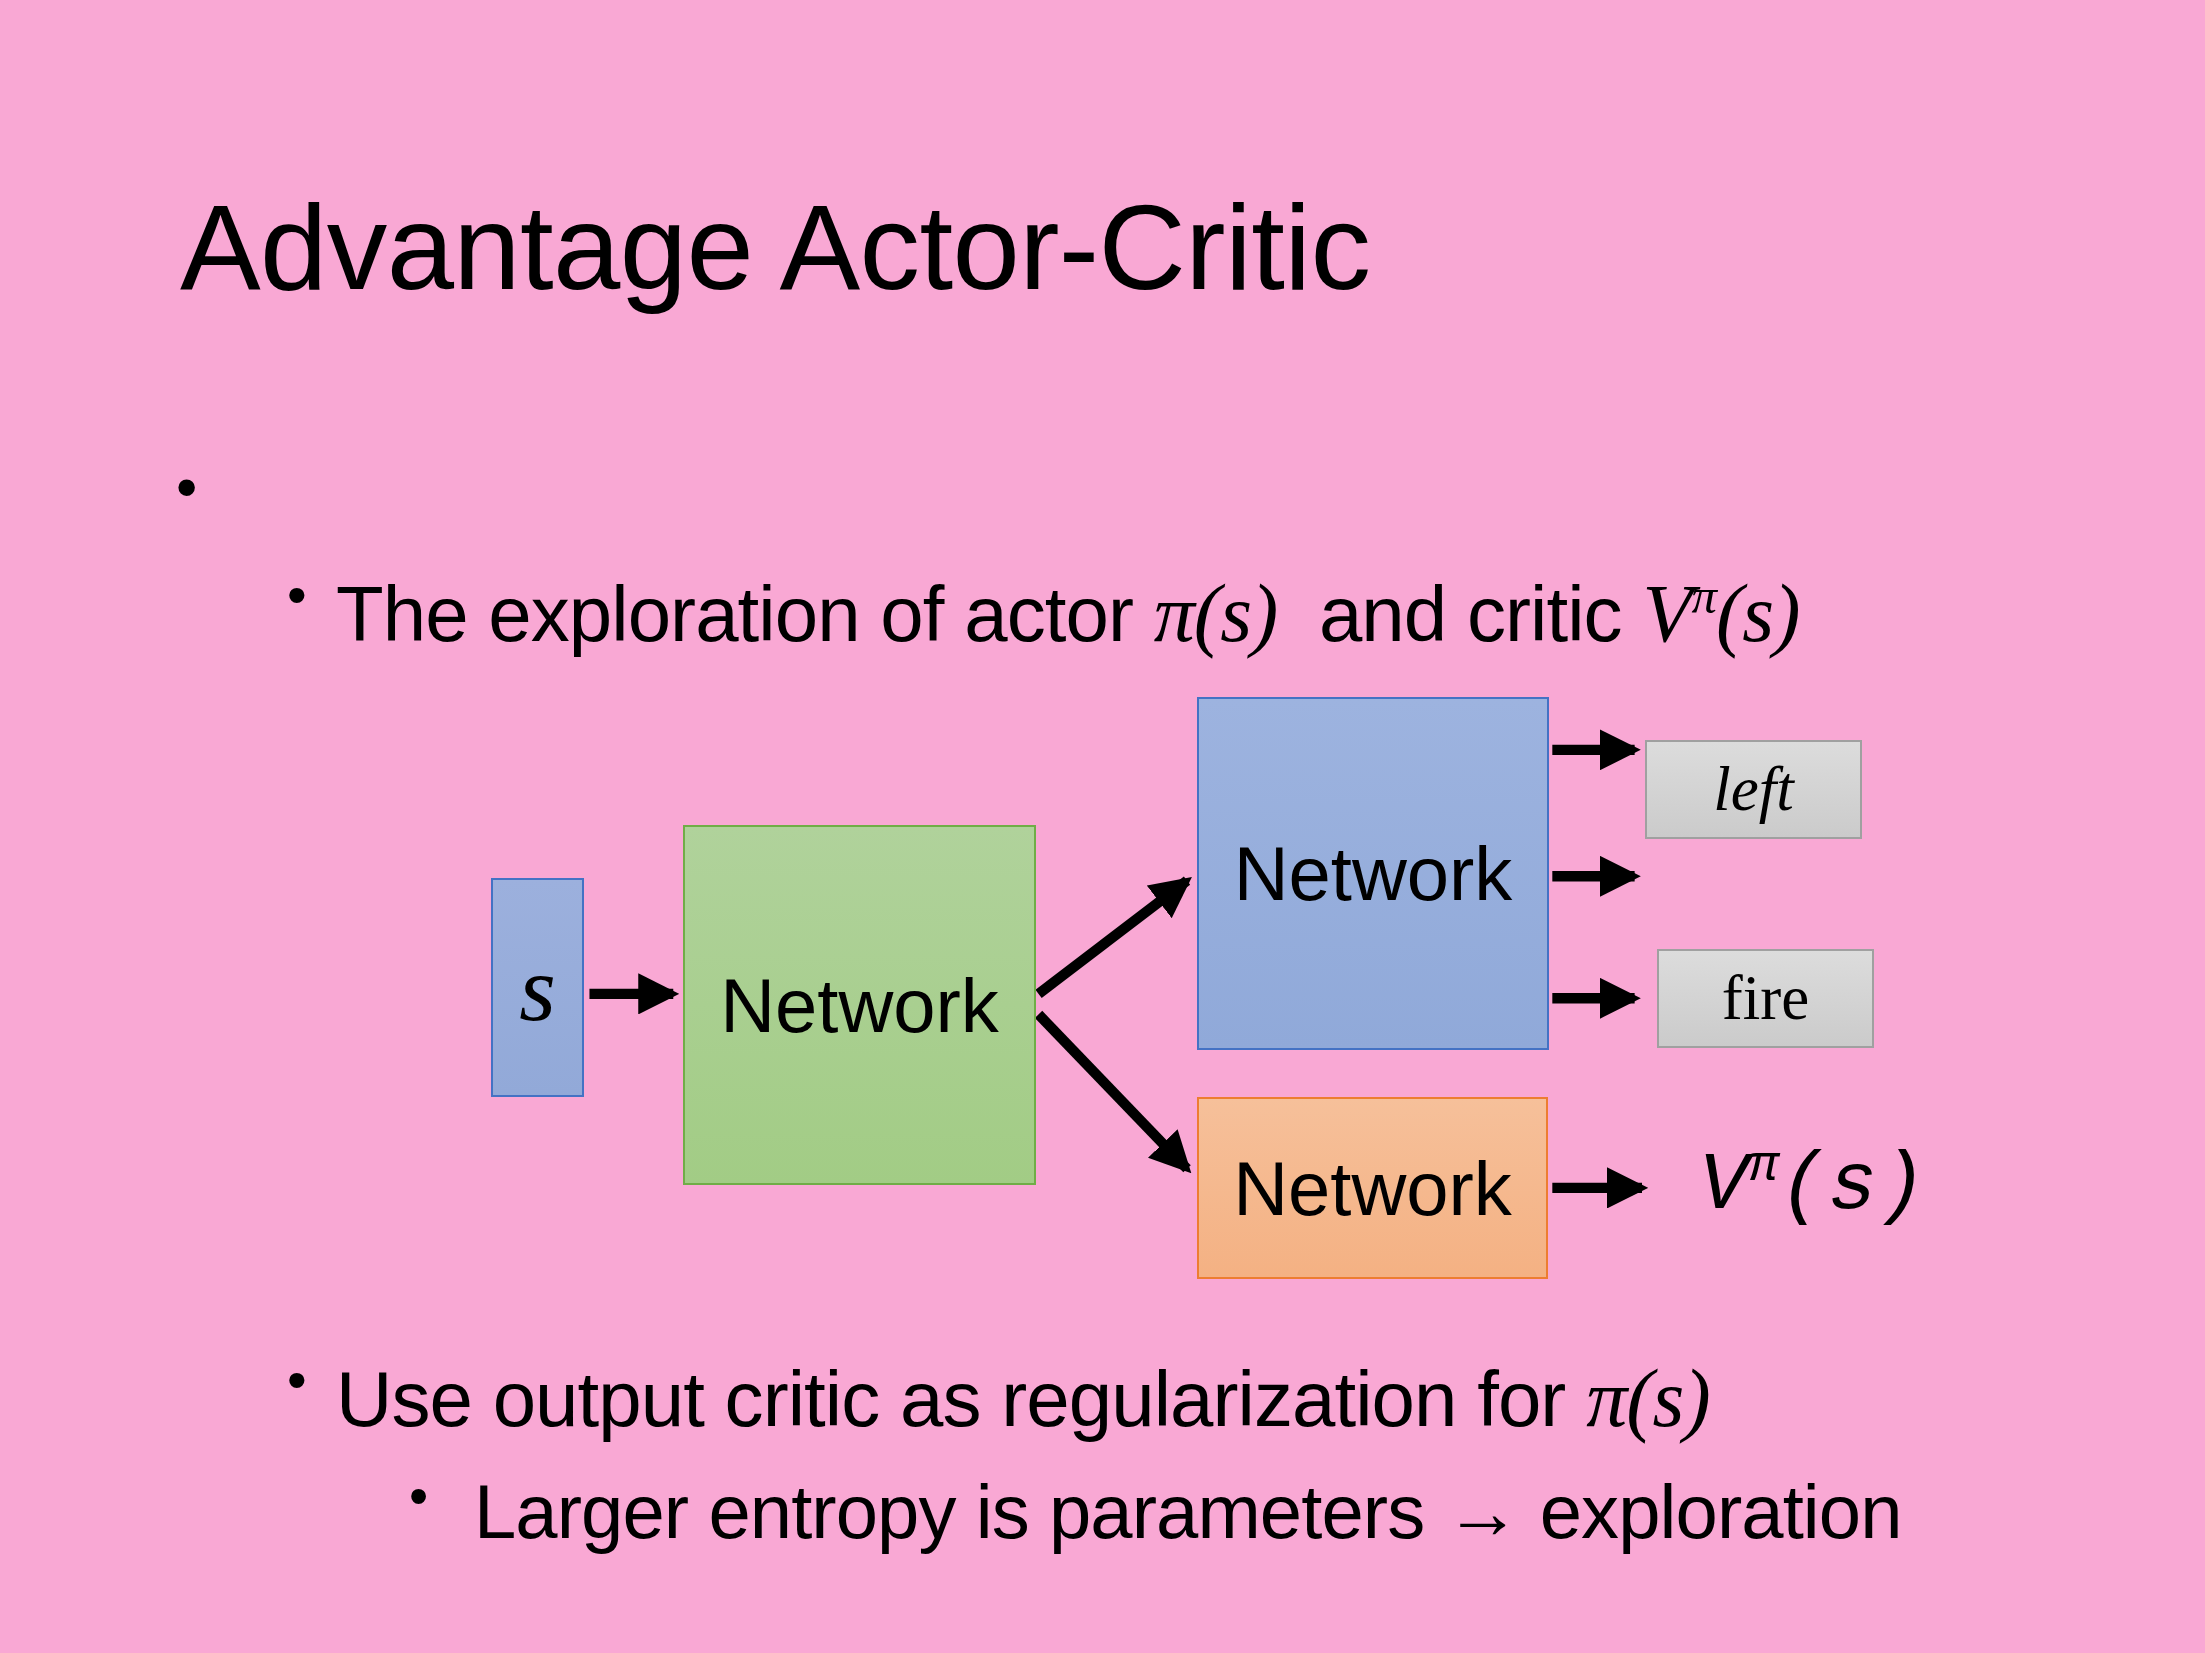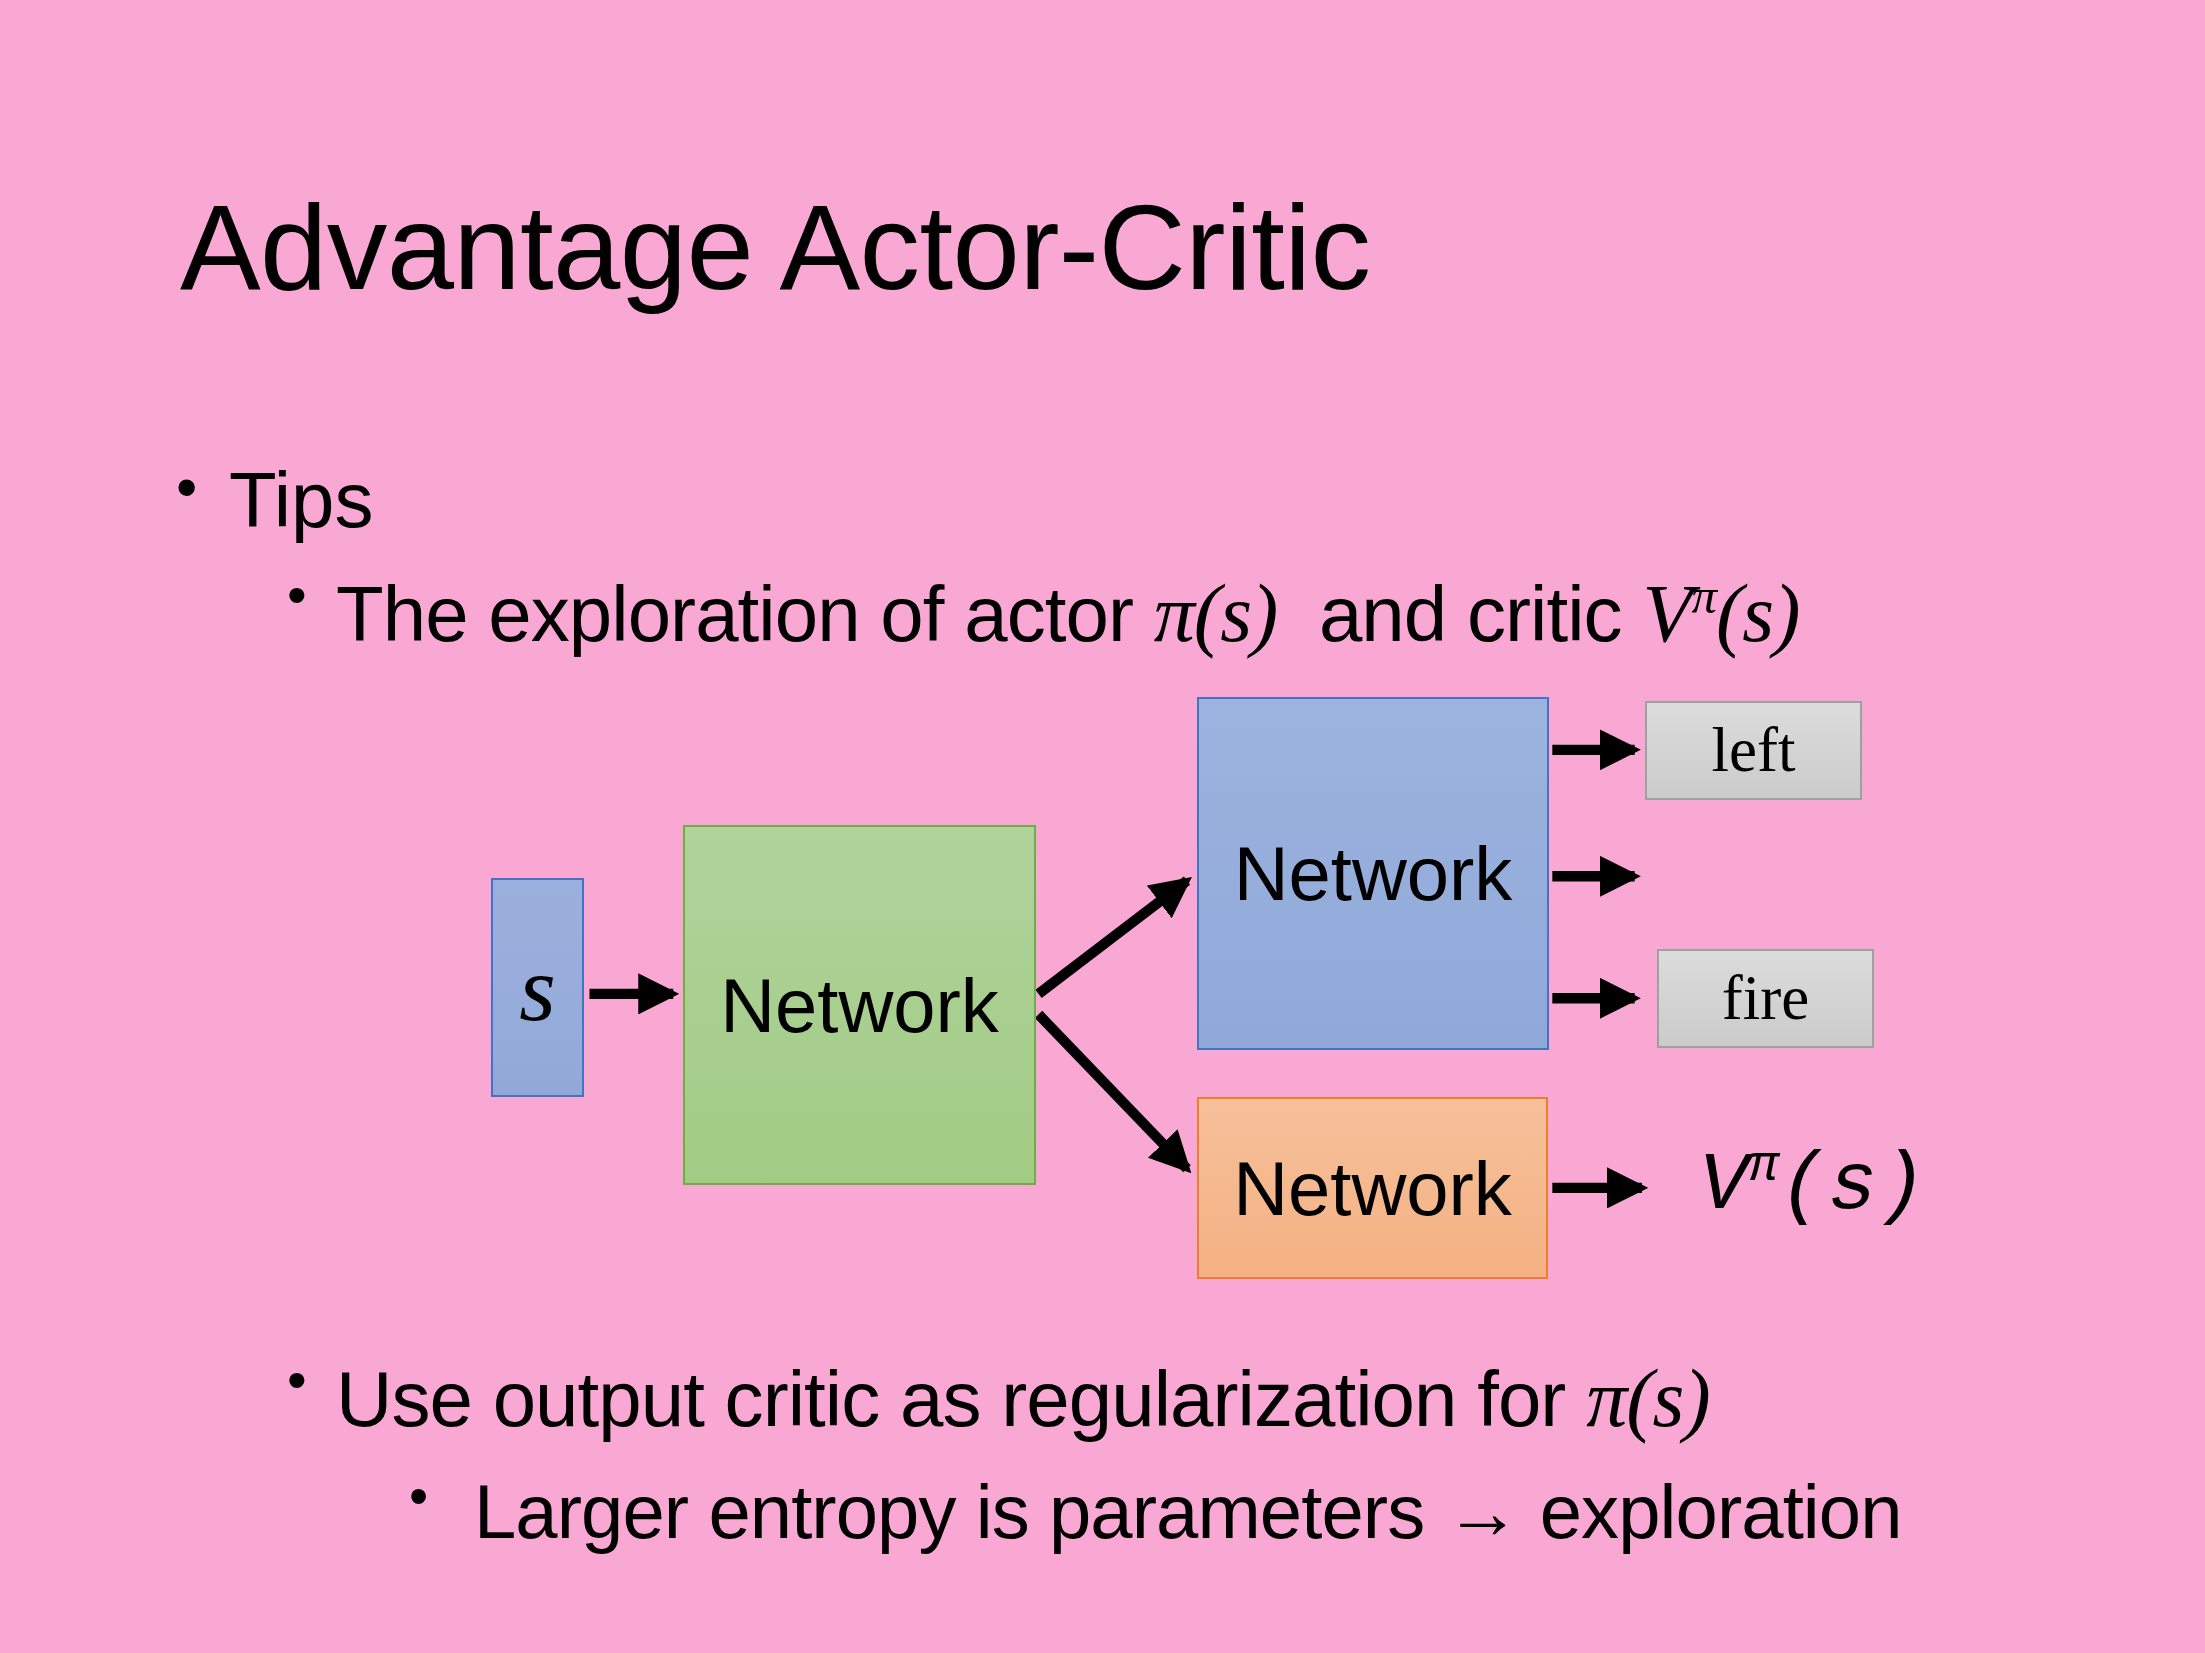--- a/index.html
+++ b/index.html
@@ -62,40 +62,39 @@
     border:2.9px solid #ED7D31;
     font-size:76px;
   }
   .action-box{
     left:1645px;width:217px;height:99px;
     background:linear-gradient(180deg,#dcdcdc 0%,#cbcbcb 100%);
     border:2.2px solid #a0a0a0;
     font-family:"Liberation Serif",serif;
     font-size:63px;
   }
-  #action-left{top:701px;}
+  #action-left{top:740px;font-style:italic;}
   #action-right{top:825px;}
   #action-fire{top:949px;margin-left:12px;}
   #critic-output{
     position:absolute;left:1699px;top:1138px;z-index:2;
     font-size:82px;line-height:1.2;white-space:nowrap;font-family:Liberation Mono, monospace;
   }
   
   #arrow-layer{position:absolute;left:0;top:0;z-index:1;}
 </style>
 </head>
 <body>
 
 <div id="slide">
 
   <div id="page-title">Advantage Actor-Critic</div>
 
   <div class="row l1" style="left:176px;top:450px">
     <span class="bul">•</span>
-    <span class="txt">Tips</span>
   </div>
 
   <div class="row l2" style="left:287px;top:559px">
     <span class="bul">•</span>
     <div class="txt">
       <span>The exploration of actor </span><span class="math">π(s)</span><span>&nbsp; and critic </span><span class="math"><span>V</span><sup>π</sup><span>(s)</span></span>
     </div>
   </div>
 
   <div class="row l2" style="left:287px;top:1344px">

